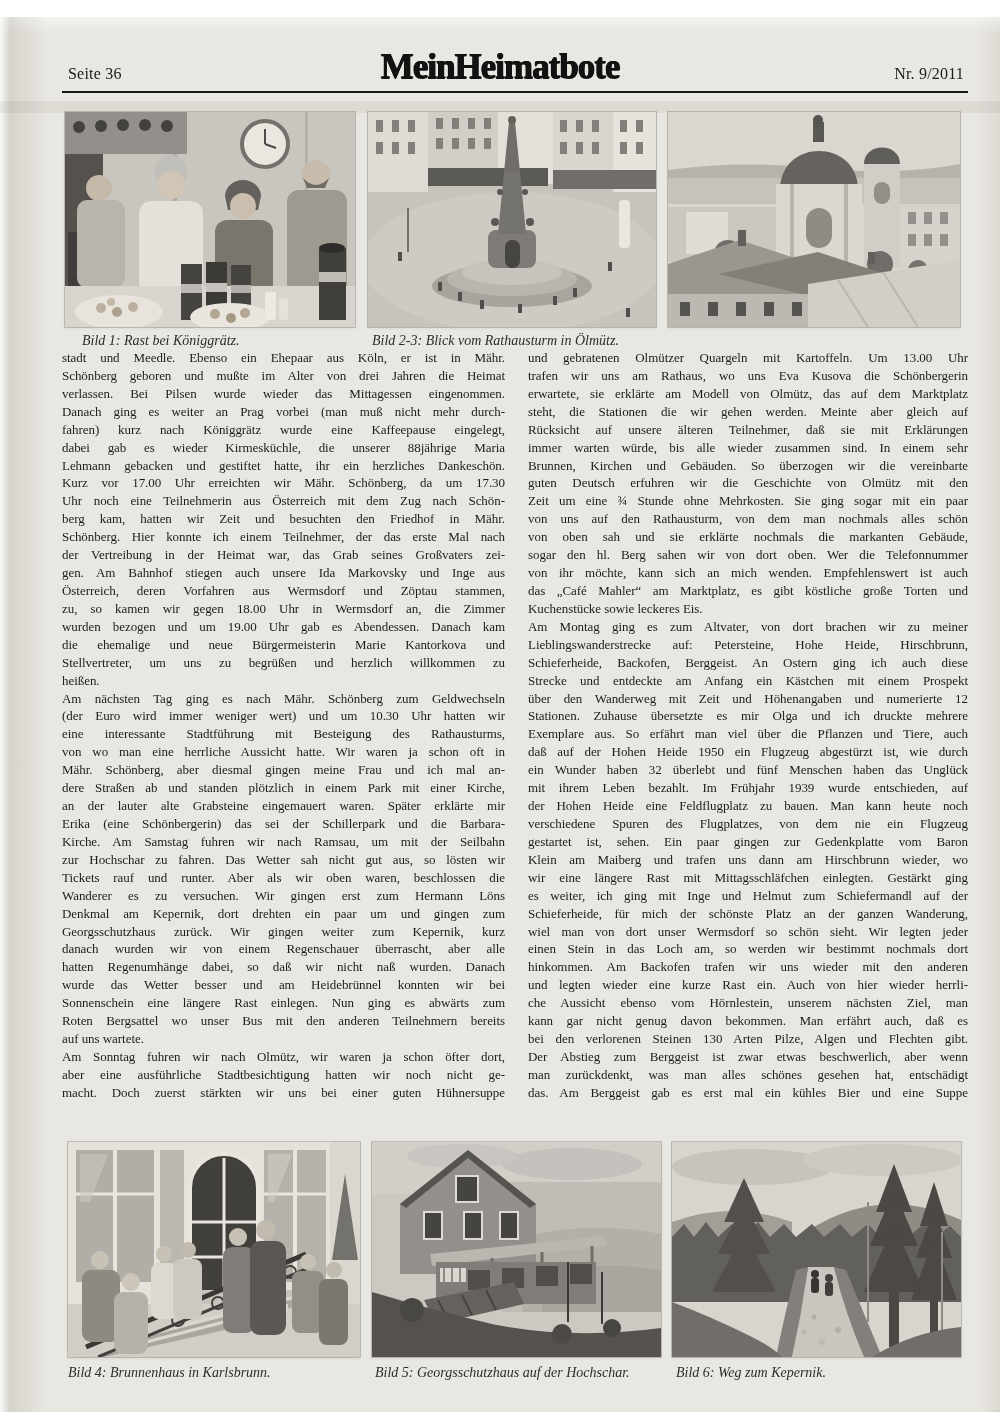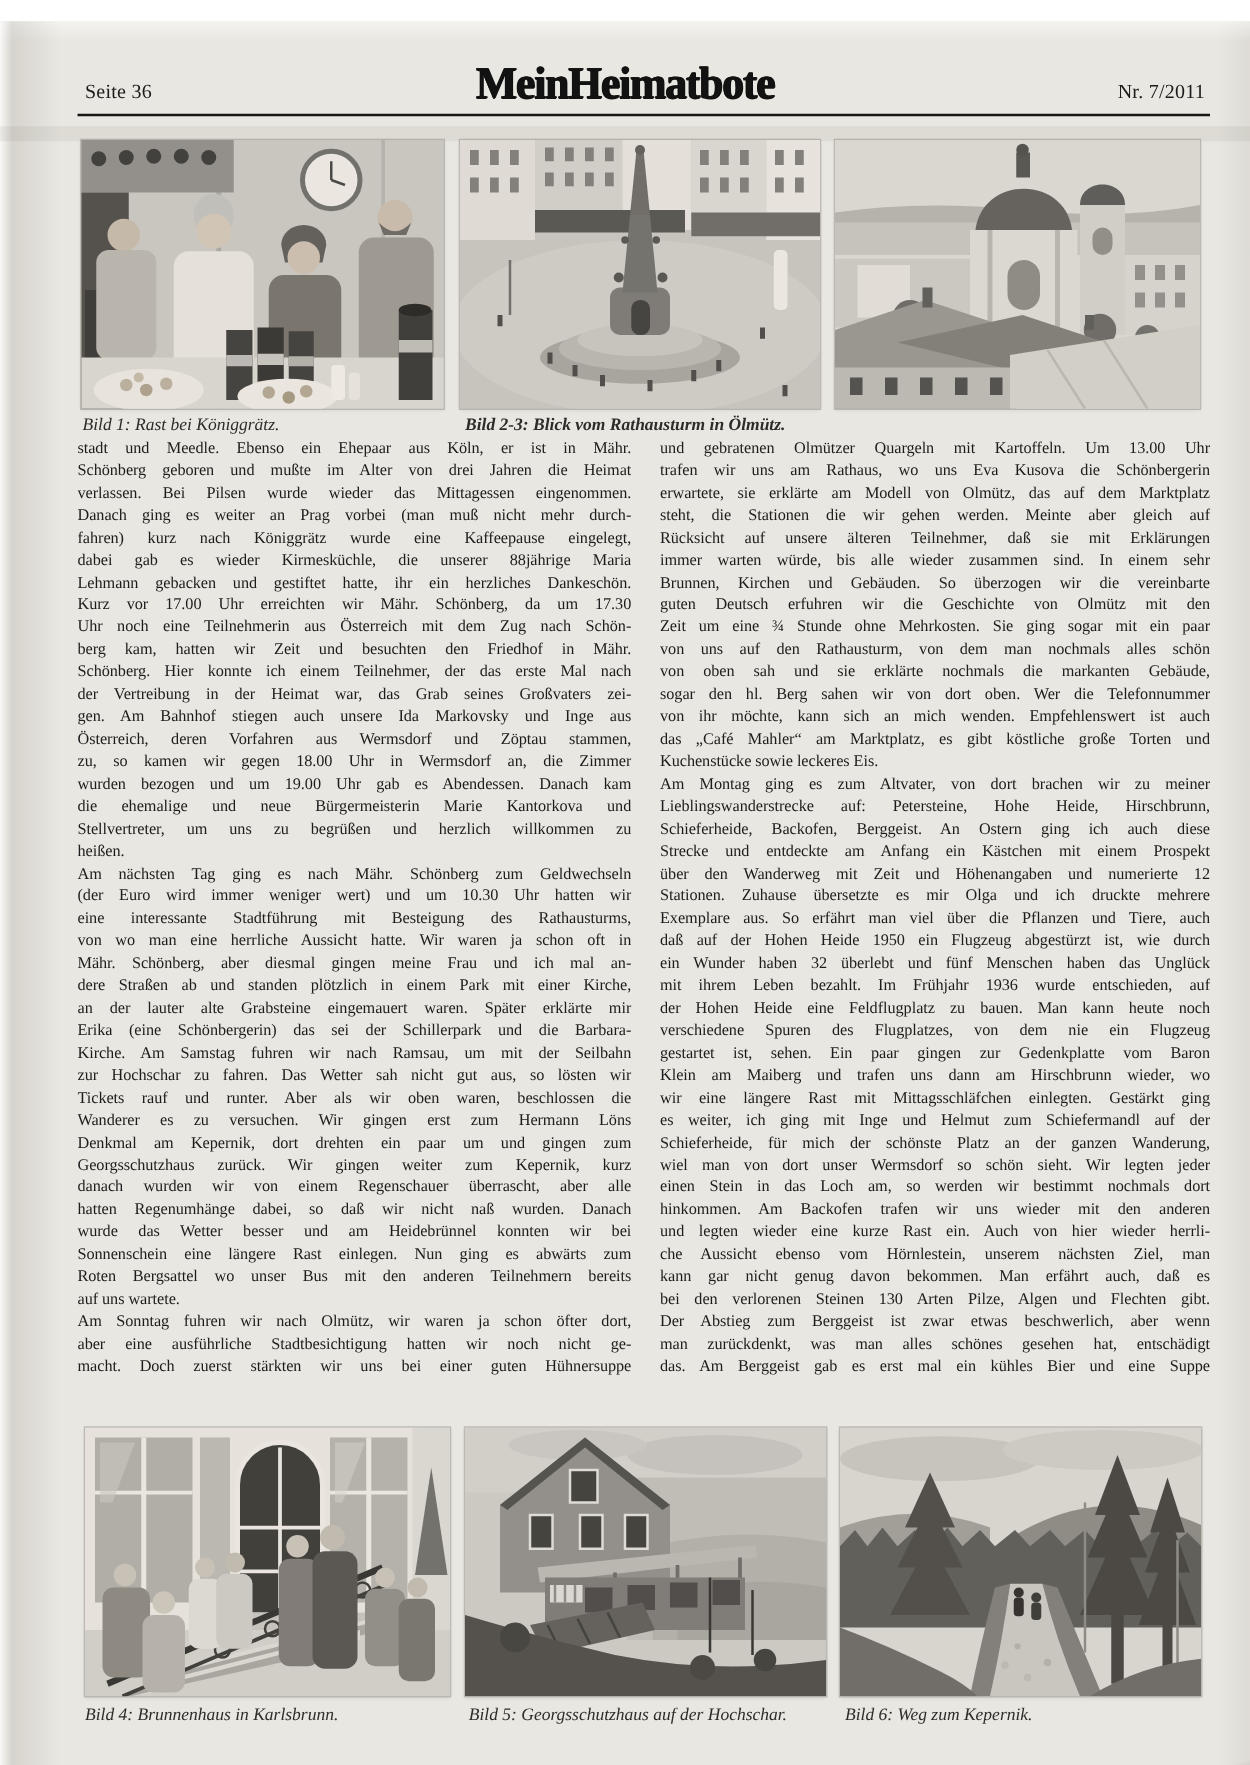--- a/index.html
+++ b/index.html
@@ -48,21 +48,21 @@
   }
   .tline.tend{text-align-last:left;}
 </style>
 </head>
 <body>
 
 <div id="page">
 
   <div class="hdr-left">Seite 36</div>
   <div class="masthead">MeinHeimatbote</div>
-  <div class="hdr-right">Nr. 7/2011</div>
+  <div class="hdr-right">Nr. 9/2011</div>
   <div class="rule"></div>
   <div class="scan-band"></div>
 
   <div class="photo-row" style="top:95px;left:65px;">
     <div class="photo" style="width:290px;">
       <svg viewBox="0 0 290 215">
         <rect width="290" height="215" fill="#c6c4c0"></rect>
         <rect x="108" y="0" width="4" height="215" fill="#a9a7a3"></rect>
         <rect x="240" y="0" width="3" height="180" fill="#b3b1ad"></rect>
         <rect x="0" y="0" width="122" height="42" fill="#8f8d89"></rect>
@@ -219,22 +219,22 @@
         <polygon points="140,172 292,148 292,215 140,215" fill="#d0cec9"></polygon>
         <line x1="170" y1="168" x2="200" y2="215" stroke="#b7b5b1" stroke-width="2"></line>
         <line x1="215" y1="160" x2="250" y2="215" stroke="#b7b5b1" stroke-width="2"></line>
         <rect x="70" y="118" width="8" height="16" fill="#5c5a56"></rect>
         <rect x="200" y="140" width="7" height="12" fill="#5c5a56"></rect>
       </svg>
     </div>
   </div>
 
   <div class="cap-row" style="top:316px;">
-    <span class="cap" style="left:4px;">Bild 1: Rast bei Königgrätz.</span>
-    <span class="cap" style="left:310px;font-weight:bold;">Bild 2-3: Blick vom Rathausturm in Ölmütz.</span>
+    <span class="cap" style="left:20px;">Bild 1: Rast bei Königgrätz.</span>
+    <span class="cap" style="left:310px;">Bild 2-3: Blick vom Rathausturm in Ölmütz.</span>
   </div>
 
   <div class="cols">
     <div class="col">
         <div class="tline">stadt und Meedle. Ebenso ein Ehepaar aus Köln, er ist in Mähr.</div>
         <div class="tline">Schönberg geboren und mußte im Alter von drei Jahren die Heimat</div>
         <div class="tline">verlassen. Bei Pilsen wurde wieder das Mittagessen eingenommen.</div>
         <div class="tline">Danach ging es weiter an Prag vorbei (man muß nicht mehr durch-</div>
         <div class="tline">fahren) kurz nach Königgrätz wurde eine Kaffeepause eingelegt,</div>
         <div class="tline">dabei gab es wieder Kirmesküchle, die unserer 88jährige Maria</div>
@@ -293,21 +293,21 @@
         <div class="tline tend">Kuchenstücke sowie leckeres Eis.</div>
         <div class="tline">Am Montag ging es zum Altvater, von dort brachen wir zu meiner</div>
         <div class="tline">Lieblingswanderstrecke auf: Petersteine, Hohe Heide, Hirschbrunn,</div>
         <div class="tline">Schieferheide, Backofen, Berggeist. An Ostern ging ich auch diese</div>
         <div class="tline">Strecke und entdeckte am Anfang ein Kästchen mit einem Prospekt</div>
         <div class="tline">über den Wanderweg mit Zeit und Höhenangaben und numerierte 12</div>
         <div class="tline">Stationen. Zuhause übersetzte es mir Olga und ich druckte mehrere</div>
         <div class="tline">Exemplare aus. So erfährt man viel über die Pflanzen und Tiere, auch</div>
         <div class="tline">daß auf der Hohen Heide 1950 ein Flugzeug abgestürzt ist, wie durch</div>
         <div class="tline">ein Wunder haben 32 überlebt und fünf Menschen haben das Unglück</div>
-        <div class="tline">mit ihrem Leben bezahlt. Im Frühjahr 1936 wurde entschieden, auf</div>
+        <div class="tline">mit ihrem Leben bezahlt. Im Frühjahr 1939 wurde entschieden, auf</div>
         <div class="tline">der Hohen Heide eine Feldflugplatz zu bauen. Man kann heute noch</div>
         <div class="tline">verschiedene Spuren des Flugplatzes, von dem nie ein Flugzeug</div>
         <div class="tline">gestartet ist, sehen. Ein paar gingen zur Gedenkplatte vom Baron</div>
         <div class="tline">Klein am Maiberg und trafen uns dann am Hirschbrunn wieder, wo</div>
         <div class="tline">wir eine längere Rast mit Mittagsschläfchen einlegten. Gestärkt ging</div>
         <div class="tline">es weiter, ich ging mit Inge und Helmut zum Schiefermandl auf der</div>
         <div class="tline">Schieferheide, für mich der schönste Platz an der ganzen Wanderung,</div>
         <div class="tline">wiel man von dort unser Wermsdorf so schön sieht. Wir legten jeder</div>
         <div class="tline">einen Stein in das Loch am, so werden wir bestimmt nochmals dort</div>
         <div class="tline">hinkommen. Am Backofen trafen wir uns wieder mit den anderen</div>

